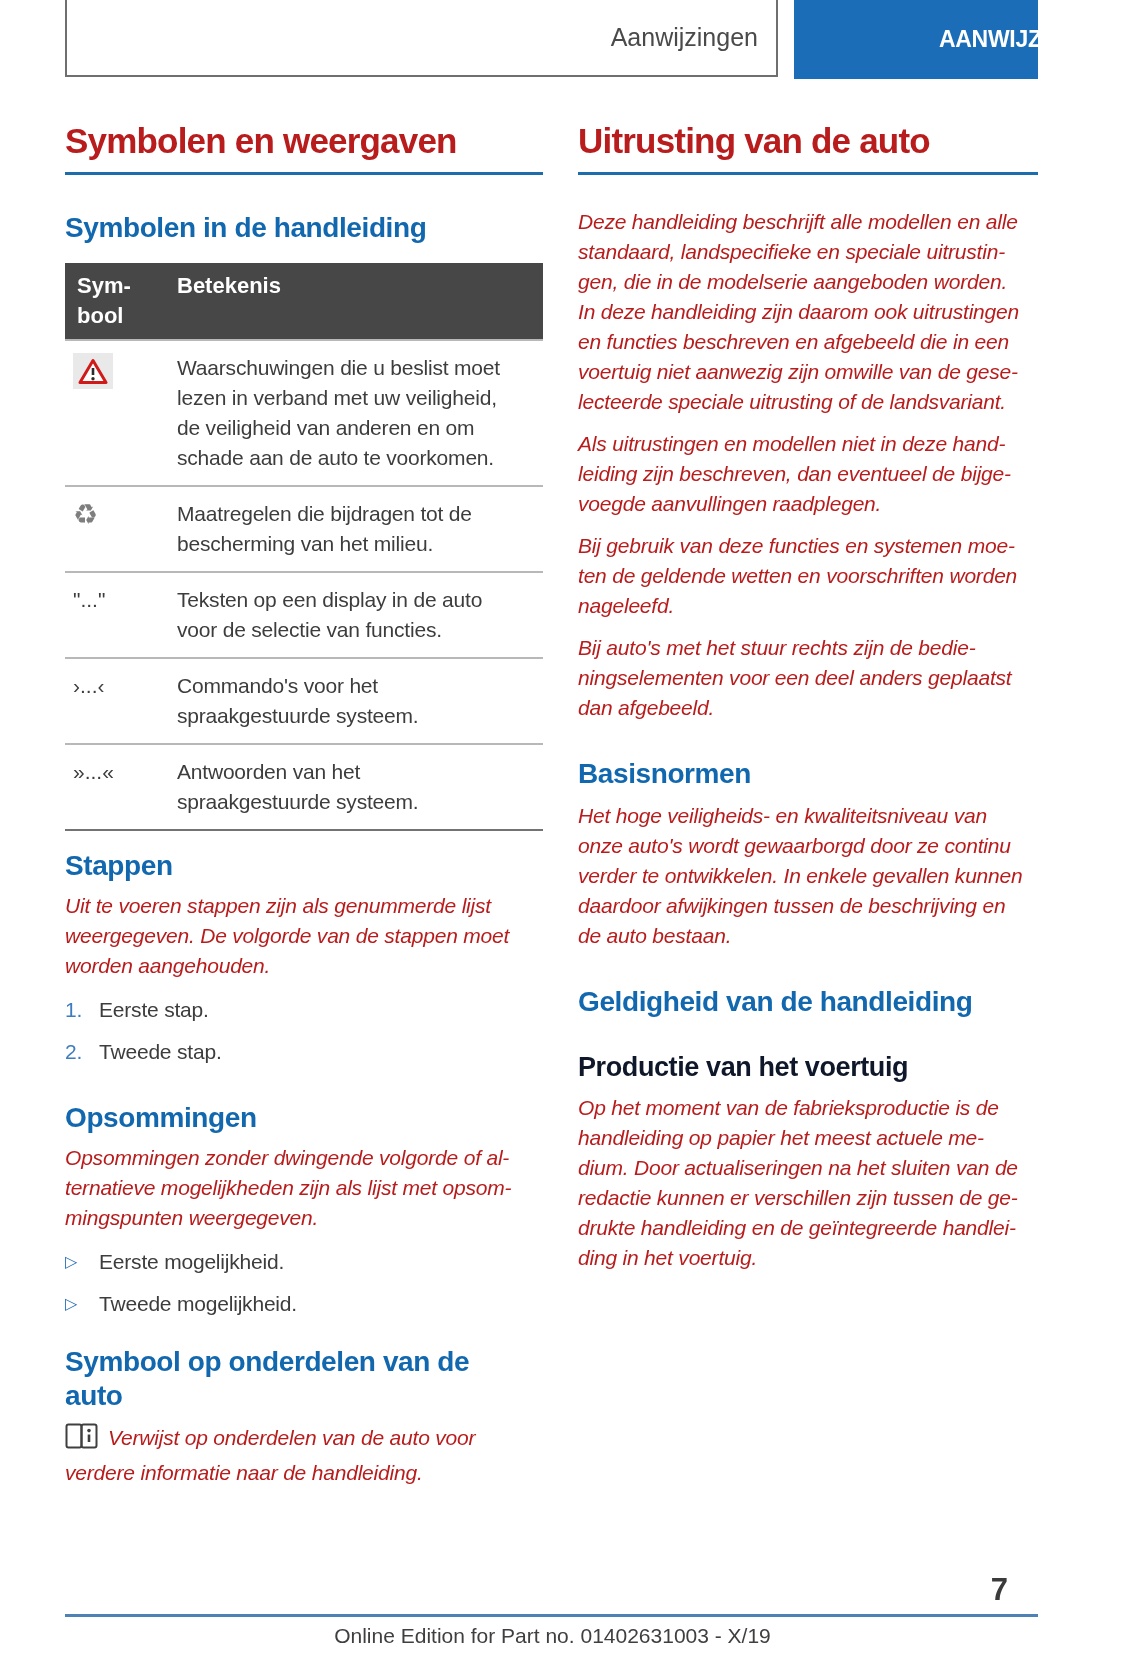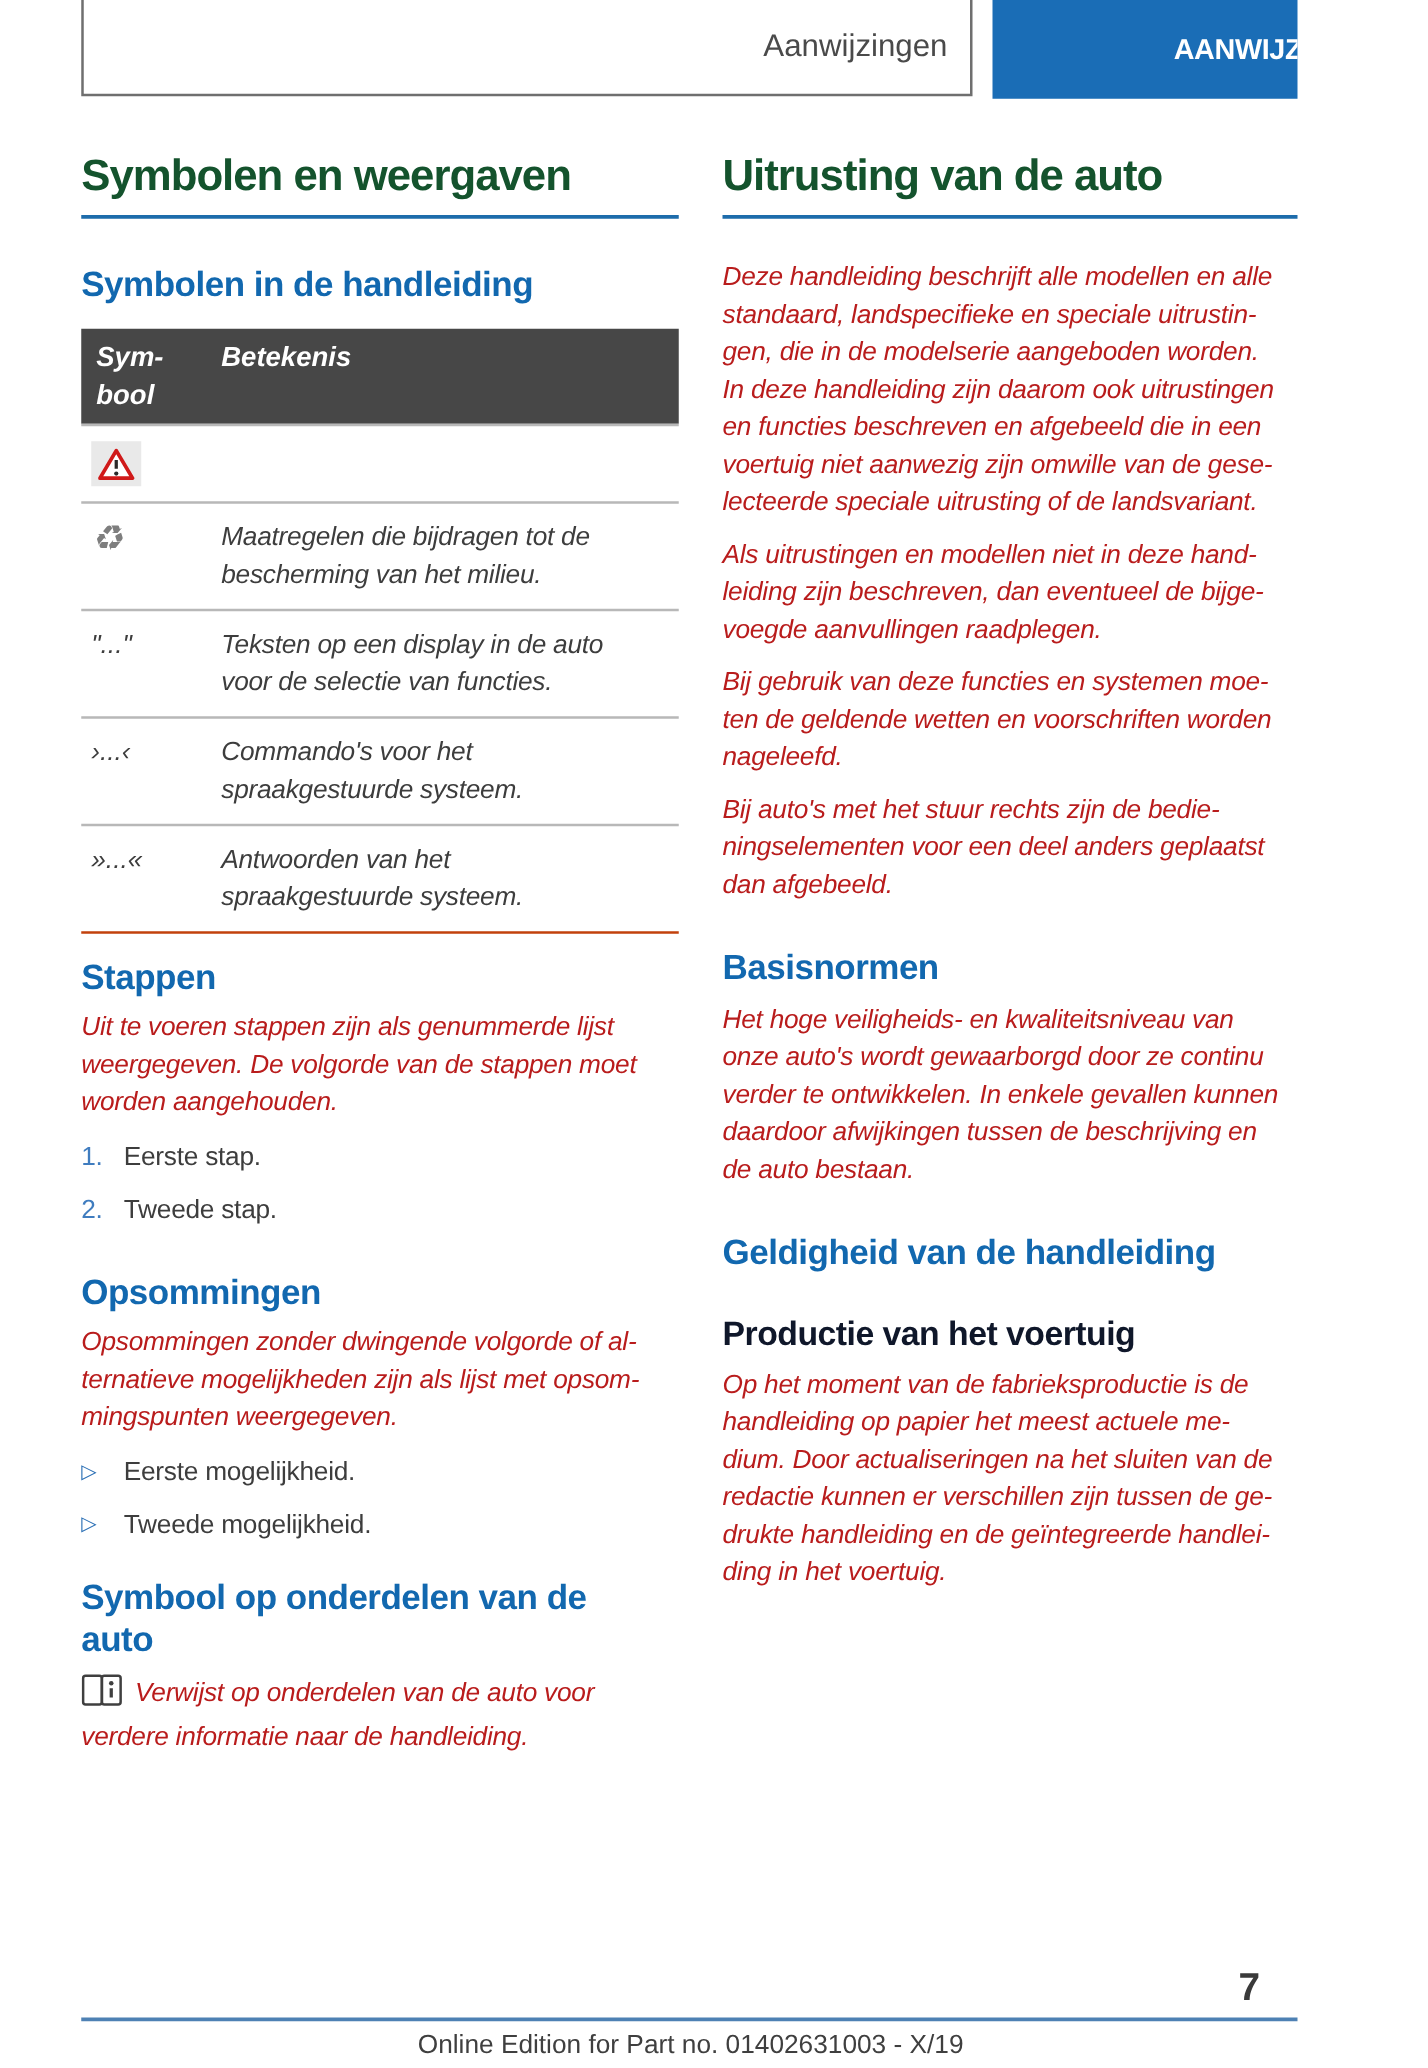--- a/index.html
+++ b/index.html
@@ -13,38 +13,38 @@
              padding-right:18px;font-size:25px;color:#4a4a4a;}
   .hdr-blue{position:absolute;left:794px;top:0;width:348px;height:79px;background:#1a6db6;
             display:flex;align-items:center;justify-content:flex-end;box-sizing:border-box;
             padding-right:29px;color:#fff;font-weight:bold;font-size:23px;letter-spacing:-0.3px;}
 
   
   .col{position:absolute;top:120px;width:505px;}
   .col-left{left:65px;}
   .col-right{left:578px;}
 
-  .h1{margin:0;font-size:35px;line-height:42px;font-weight:bold;color:#14532d;
+  .h1{margin:0;font-size:35px;line-height:42px;font-weight:bold;color:#b91c1c;
       letter-spacing:-0.8px;padding-bottom:10px;border-bottom:3px solid #1d6cab;
       width:478px;box-sizing:border-box;white-space:pre-line;}
   .h2{margin:0;font-size:28px;line-height:34px;font-weight:bold;color:#1268af;
       letter-spacing:-0.4px;white-space:pre-line;}
   .h3{margin:0;font-size:27px;line-height:32px;font-weight:bold;color:#0f172a;
       letter-spacing:-0.4px;}
   .para{margin:0;font-size:21px;line-height:30px;letter-spacing:-0.2px;color:#b91c1c;
         white-space:pre;font-style:italic;}
 
   
   .sym-table{margin-top:18px;width:478px;}
   .sym-thead{background:#474747;color:#fff;display:flex;padding:8px 0 8px 12px;box-sizing:border-box;}
   .sym-thead .c1{width:100px;flex:none;font-weight:bold;font-size:22px;line-height:30px;white-space:pre-line;}
   .sym-thead .c2{font-weight:bold;font-size:22px;line-height:30px;}
   .sym-row{display:flex;padding:12px 0;border-top:2px solid #b8b8b8;}
   .sym-row:first-of-type{border-top:none;}
-  .sym-table{border-bottom:2px solid #c2410c;font-style:italic;}
+  .sym-table{border-bottom:2px solid #737373;}
   .sym-c1{width:112px;flex:none;padding-left:8px;box-sizing:border-box;font-size:21px;
           line-height:30px;color:#3d3d3d;}
   .sym-c2{font-size:21px;line-height:30px;letter-spacing:-0.2px;white-space:pre;}
   .warn-wrap{width:40px;height:36px;background:#e9e9e9;display:flex;align-items:center;
              justify-content:center;}
   .recycle{font-size:28px;line-height:32px;color:#7e7e7e;}
 
   
   .list-item{display:flex;font-size:21px;line-height:30px;letter-spacing:-0.2px;margin-top:12px;}
   .list-item .marker-num{width:34px;flex:none;color:#3f7cbf;}
@@ -91,20 +91,24 @@
       <div class="sym-row">
         <div class="sym-c1">
           <span class="warn-wrap">
             <svg width="30" height="27" viewBox="0 0 30 27">
               <path d="M15 2.5 L28 24.5 H2 Z" fill="#ffffff" stroke="#d01a1a" stroke-width="3" stroke-linejoin="round"></path>
               <line x1="15" y1="10" x2="15" y2="17" stroke="#2b2b2b" stroke-width="2.6"></line>
               <circle cx="15" cy="20.8" r="1.7" fill="#2b2b2b"></circle>
             </svg>
           </span>
         </div>
+        <div class="sym-c2">Waarschuwingen die u beslist moet
+lezen in verband met uw veiligheid,
+de veiligheid van anderen en om
+schade aan de auto te voorkomen.</div>
       </div>
 
       <div class="sym-row">
         <div class="sym-c1">
           <span class="recycle">♻</span>
         </div>
         <div class="sym-c2">Maatregelen die bijdragen tot de
 bescherming van het milieu.</div>
       </div>
 

